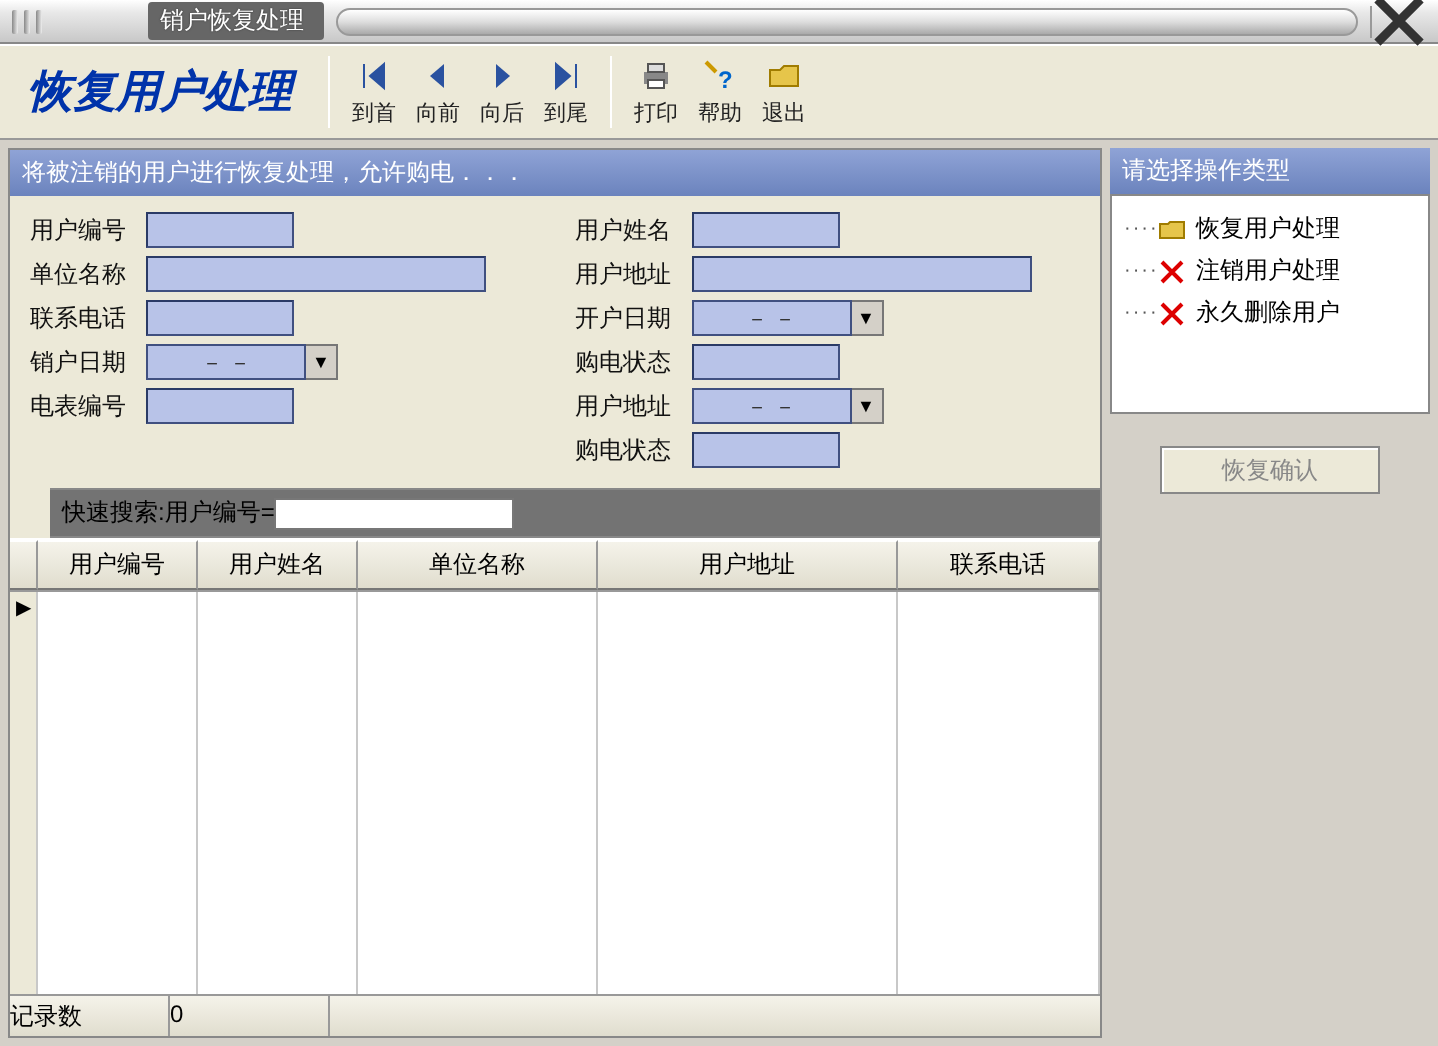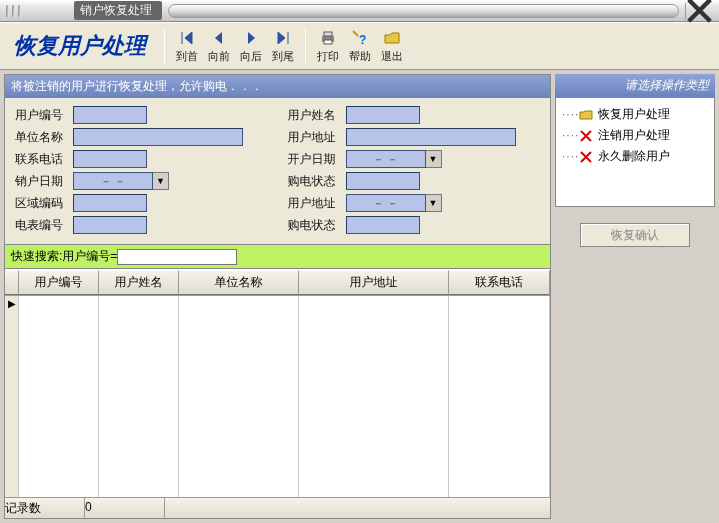--- a/index.html
+++ b/index.html
@@ -32,37 +32,37 @@
 .ic svg { width:18px; height:18px; }
 
 .body-wrap { display:flex; height:calc(100% - 70px); padding:4px; gap:4px;}
 .left-pane { flex:1; display:flex; flex-direction:column; border:1px solid #888; background:#ece9d8;justify-content:flex-end;}
 .right-pane { width:160px; display:flex; flex-direction:column; gap:8px;}
 
 .band {
   background:linear-gradient(to bottom,#8fa3d6,#6b83bd);
   color:#fff; padding:3px 6px; font-size:12px;
 }
-.right-band { text-align:right;font-style:italic; }
+.right-band { text-align:left; }
 
 .form-area { padding:6px 10px 8px 10px; display:flex; gap:20px;}
 .col { flex:1;}
 .row { display:flex; align-items:center; height:22px; margin-bottom:0px;}
 .row label { width:58px; text-align:left; font-size:12px; color:#111;}
 .inp {
   height:18px; background:#b8c3e8; border:1px solid #405080;
   border-top-color:#2a3a66; border-left-color:#2a3a66;
 }
 .inp.w1 { width:170px;}
 .inp.wshort { width:74px;}
 .datebox { display:flex; align-items:center;}
 .datebox .dseg { width:80px; height:18px; background:#b8c3e8; border:1px solid #405080; display:flex; align-items:center; justify-content:center; color:#333; font-size:11px;}
 .datebox .dbtn { width:16px; height:18px; background:#d4d0c8; border:1px solid #777; border-left:0; display:flex; align-items:center; justify-content:center; font-size:9px; cursor:pointer;}
 
-.quick-search { border-top:1px solid #888; border-bottom:1px solid #888; padding:3px 6px; display:flex; align-items:center; background:#bef264;}
+.quick-search { border-top:1px solid #888; border-bottom:1px solid #888; padding:3px 6px; display:flex; align-items:center; background:#737373;margin-left:20px;}
 .quick-search input { width:120px; height:16px; border:1px solid #777; background:#fff; padding:0 2px;}
 
 .grid-wrap { flex:1; display:flex; flex-direction:column; background:#fff; border-top:1px solid #fff;}
 .grid-head { display:flex; background:#ece9d8; border-bottom:1px solid #999;}
 .gh { border-right:1px solid #999; border-bottom:1px solid #777; padding:3px 0; text-align:center; font-size:12px; background:linear-gradient(#f5f3ea,#e0ddce); border-top:1px solid #fff;}
 .gh0{width:14px;} .gh1{width:80px;} .gh2{width:80px;} .gh3{width:120px;} .gh4{width:150px;} .gh5{flex:1;}
 .grid-body { flex:1; display:flex; background:#fff; overflow:hidden;}
 .gcol { border-right:1px solid #c8c8c8;}
 .gcol.g0{width:14px; background:#ece9d8;} .gcol.g1{width:80px;} .gcol.g2{width:80px;} .gcol.g3{width:120px;} .gcol.g4{width:150px;} .gcol.g5{flex:1;}
 .row-marker { padding:2px 0 0 3px; font-size:10px;}
@@ -191,24 +191,20 @@
             <label>联系电话</label>
             <div class="inp wshort"></div>
           </div>
         <div class="row">
             <label>销户日期</label>
           <div class="datebox">
               <div class="dseg">－  －</div>
               <div class="dbtn">▼</div>
             </div>
         </div>
-        <div class="row">
-            <label>区域编码</label>
-            <div class="inp wshort"></div>
-          </div>
         <div class="row">
             <label>电表编号</label>
             <div class="inp wshort"></div>
           </div>
       </div>
       <div class="col">
         <div class="row">
             <label>用户姓名</label>
             <div class="inp wshort"></div>
           </div>

